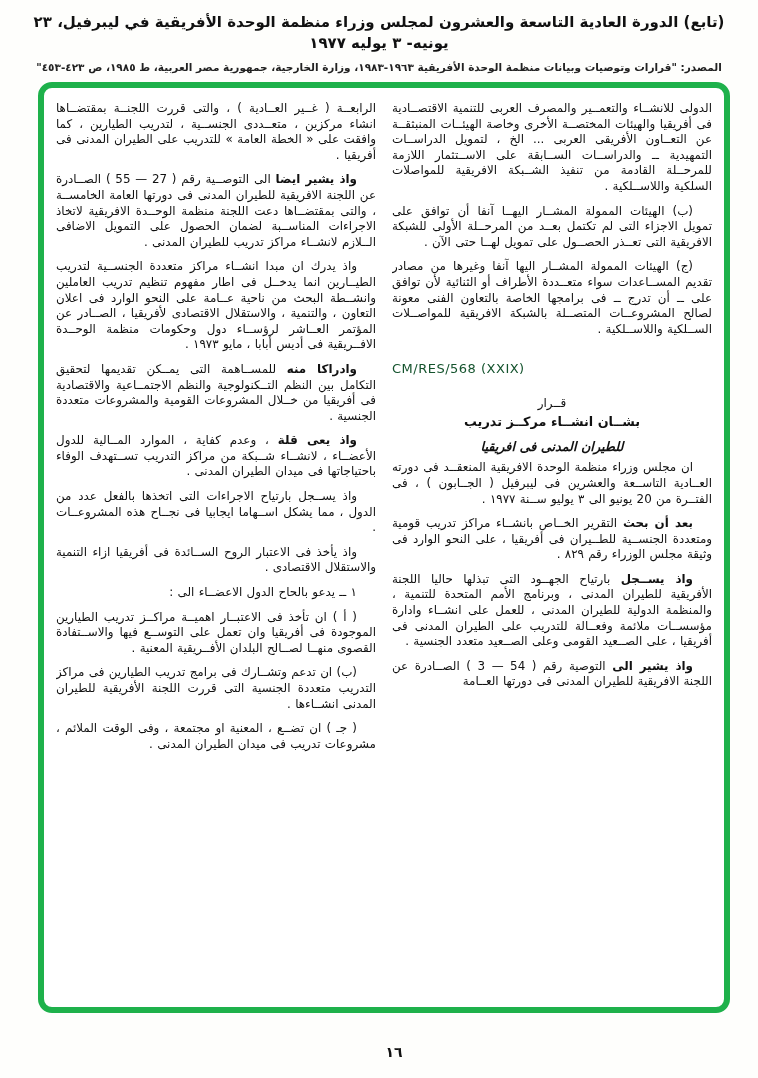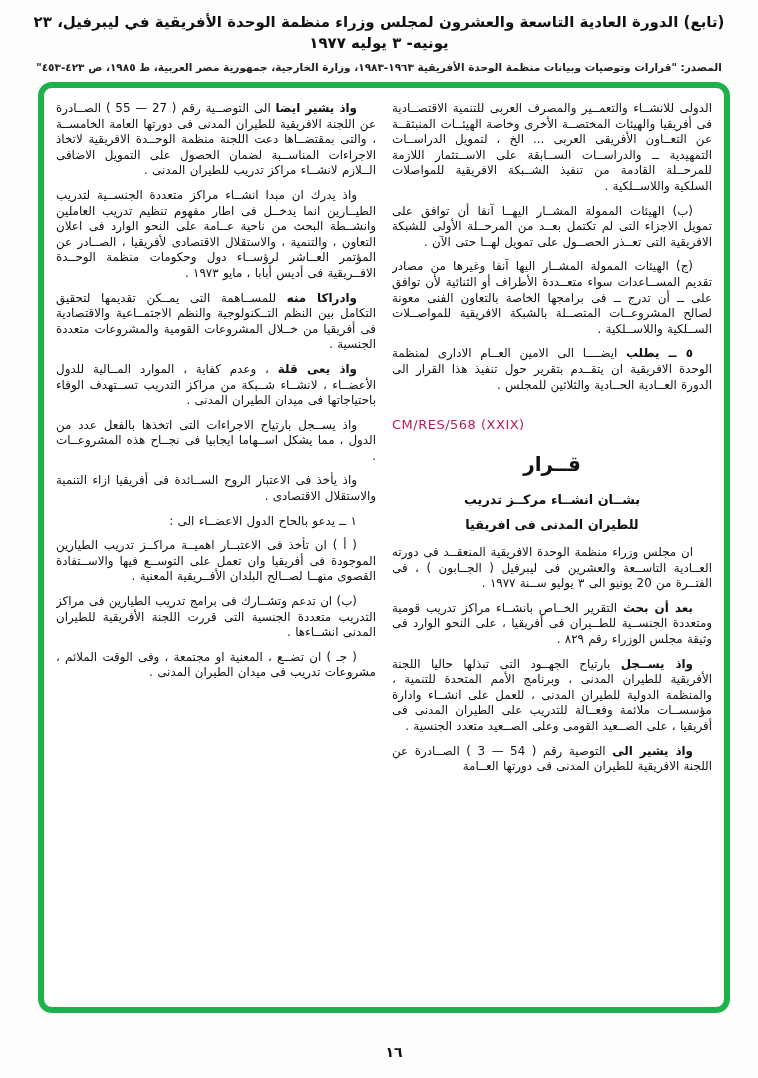--- a/index.html
+++ b/index.html
@@ -33,32 +33,32 @@
     font-size:11.9px;line-height:15.6px;
     margin-bottom:9px;
     text-indent:1.6em;
     word-spacing:0.5px;
   }
   .paragraph.cont{text-indent:0;}
   .paragraph b{font-weight:700;}
   .ref{
     direction:ltr;text-align:left;
     font-size:13px;letter-spacing:0.5px;
-    margin:24px 0 20px 0;color:#be185d;
+    margin:24px 0 20px 0;color:#14532d;
     font-family:"DejaVu Sans",sans-serif;font-weight:500;
   }
   .heading{
-    text-align:center;font-weight:bold;font-size:20px;
-    margin:4px 0 16px 0;direction:rtl;
+    text-align:center;font-weight:normal;font-size:12px;
+    margin:4px 0 4px 0;direction:rtl;
   }
   .subheading{
     text-align:center;font-weight:bold;font-size:12.8px;
     margin:0 0 9px 0;direction:rtl;line-height:16px;
   }
-  .subheading.last{margin-bottom:12px;}
+  .subheading.last{margin-bottom:5px;font-style:italic;}
 
   
   .pageno{
     position:absolute;bottom:18px;left:15px;width:100%;
     text-align:center;font-size:14px;font-weight:bold;direction:rtl;
   }
 </style>
 </head>
 <body>
 
@@ -68,31 +68,31 @@
     <div class="doc-title">(تابع) الدورة العادية التاسعة والعشرون لمجلس وزراء منظمة الوحدة الأفريقية في ليبرفيل، ٢٣ يونيه- ٣ يوليه ١٩٧٧</div>
     <div class="doc-source">المصدر: "قرارات وتوصيات وبيانات منظمة الوحدة الأفريقية ١٩٦٣-١٩٨٣، وزارة الخارجية، جمهورية مصر العربية، ط ١٩٨٥، ص ٤٢٣-٤٥٣"</div>
   </div>
 
   <div class="green-box" style="--frame: #1eb14b;">
     <div class="columns" id="columns">
         <div class="col">
           <p class="paragraph cont">الدولى للانشــاء والتعمــير والمصرف العربى للتنمية الاقتصــادية فى أفريقيا والهيئات المختصــة الأخرى وخاصة الهيئــات المنبثقــة عن التعــاون الأفريقى العربى ... الخ ، لتمويل الدراســات التمهيدية ــ والدراســات الســابقة على الاســتثمار اللازمة للمرحــلة القادمة من تنفيذ الشــبكة الافريقية للمواصلات السلكية واللاســلكية .</p>
           <p class="paragraph">(ب) الهيئات الممولة المشــار اليهــا آنفا أن توافق على تمويل الاجزاء التى لم تكتمل بعــد من المرحــلة الأولى للشبكة الافريقية التى تعــذر الحصــول على تمويل لهــا حتى الآن .</p>
           <p class="paragraph">(ج) الهيئات الممولة المشــار اليها آنفا وغيرها من مصادر تقديم المســاعدات سواء متعــددة الأطراف أو الثنائية لأن توافق على ــ أن تدرج ــ فى برامجها الخاصة بالتعاون الفنى معونة لصالح المشروعــات المتصــلة بالشبكة الافريقية للمواصــلات الســلكية واللاســلكية .</p>
-          <p class="paragraph"><b>٥ ــ يطلب</b> ايضــــا الى الامين العــام الادارى لمنظمة الوحدة الافريقية ان يتقــدم بتقرير حول تنفيذ هذا القرار الى الدورة العــادية الحــادية والثلاثين للمجلس .</p>
           <p class="ref">CM/RES/568 (XXIX)</p>
           <p class="heading">قــرار</p>
           <p class="subheading">بشــان انشــاء مركــز تدريب</p>
           <p class="subheading last">للطيران المدنى فى افريقيا</p>
           <p class="paragraph">ان مجلس وزراء منظمة الوحدة الافريقية المنعقــد فى دورته العــادية التاســعة والعشرين فى ليبرفيل ( الجــابون ) ، فى الفتــرة من 20 يونيو الى ٣ يوليو ســنة ١٩٧٧ .</p>
           <p class="paragraph"><b>بعد أن بحث</b> التقرير الخــاص بانشــاء مراكز تدريب قومية ومتعددة الجنســية للطــيران فى أفريقيا ، على النحو الوارد فى وثيقة مجلس الوزراء رقم ٨٢٩ .</p>
           <p class="paragraph"><b>واذ يســجل</b> بارتياح الجهــود التى تبذلها حاليا اللجنة الأفريقية للطيران المدنى ، وبرنامج الأمم المتحدة للتنمية ، والمنظمة الدولية للطيران المدنى ، للعمل على انشــاء وادارة مؤسســات ملائمة وفعــالة للتدريب على الطيران المدنى فى أفريقيا ، على الصــعيد القومى وعلى الصــعيد متعدد الجنسية .</p>
           <p class="paragraph"><b>واذ يشير الى</b> التوصية رقم ‪( 3 — 54 )‬ الصــادرة عن اللجنة الافريقية للطيران المدنى فى دورتها العــامة</p>
         </div>
         <div class="col">
+          <p class="paragraph cont">الرابعــة ( غــير العــادية ) ، والتى قررت اللجنــة بمقتضــاها انشاء مركزين ، متعــددى الجنســية ، لتدريب الطيارين ، كما وافقت على « الخطة العامة » للتدريب على الطيران المدنى فى أفريقيا .</p>
           <p class="paragraph"><b>واذ يشير ايضا</b> الى التوصــية رقم ‪( 55 — 27 )‬ الصــادرة عن اللجنة الافريقية للطيران المدنى فى دورتها العامة الخامســة ، والتى بمقتضــاها دعت اللجنة منظمة الوحــدة الافريقية لاتخاذ الاجراءات المناســبة لضمان الحصول على التمويل الاضافى الــلازم لانشــاء مراكز تدريب للطيران المدنى .</p>
           <p class="paragraph">واذ يدرك ان مبدا انشــاء مراكز متعددة الجنســية لتدريب الطيــارين انما يدخــل فى اطار مفهوم تنظيم تدريب العاملين وانشــطة البحث من ناحية عــامة على النحو الوارد فى اعلان التعاون ، والتنمية ، والاستقلال الاقتصادى لأفريقيا ، الصــادر عن المؤتمر العــاشر لرؤســاء دول وحكومات منظمة الوحــدة الافــريقية فى أديس أبابا ، مايو ١٩٧٣ .</p>
           <p class="paragraph"><b>وادراكا منه</b> للمســاهمة التى يمــكن تقديمها لتحقيق التكامل بين النظم التــكنولوجية والنظم الاجتمــاعية والاقتصادية فى أفريقيا من خــلال المشروعات القومية والمشروعات متعددة الجنسية .</p>
           <p class="paragraph"><b>واذ يعى قلة</b> ، وعدم كفاية ، الموارد المــالية للدول الأعضــاء ، لانشــاء شــبكة من مراكز التدريب تســتهدف الوفاء باحتياجاتها فى ميدان الطيران المدنى .</p>
           <p class="paragraph">واذ يســجل بارتياح الاجراءات التى اتخذها بالفعل عدد من الدول ، مما يشكل اســهاما ايجابيا فى نجــاح هذه المشروعــات .</p>
           <p class="paragraph">واذ يأخذ فى الاعتبار الروح الســائدة فى أفريقيا ازاء التنمية والاستقلال الاقتصادى .</p>
           <p class="paragraph">١ ــ يدعو بالحاح الدول الاعضــاء الى :</p>
           <p class="paragraph">( أ ) ان تأخذ فى الاعتبــار اهميــة مراكــز تدريب الطيارين الموجودة فى أفريقيا وان تعمل على التوســع فيها والاســتفادة القصوى منهــا لصــالح البلدان الأفــريقية المعنية .</p>
           <p class="paragraph">(ب) ان تدعم وتشــارك فى برامج تدريب الطيارين فى مراكز التدريب متعددة الجنسية التى قررت اللجنة الأفريقية للطيران المدنى انشــاءها .</p>
           <p class="paragraph">( جـ ) ان تضــع ، المعنية او مجتمعة ، وفى الوقت الملائم ، مشروعات تدريب فى ميدان الطيران المدنى .</p>

